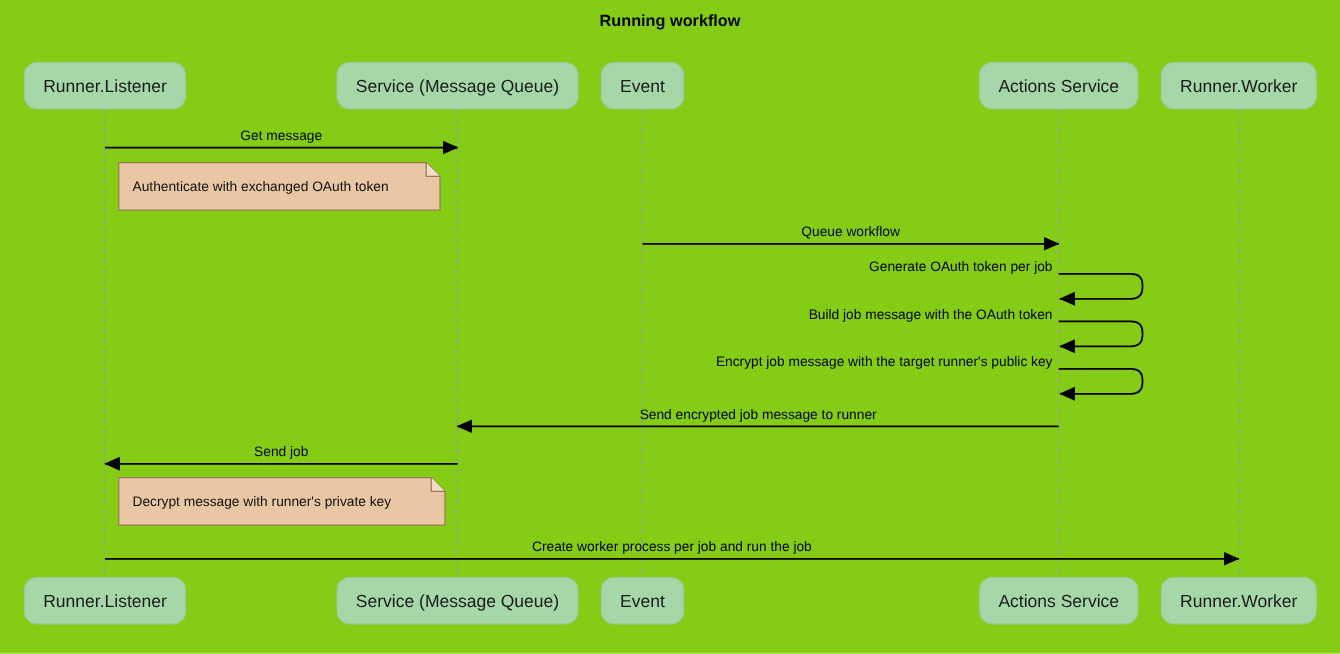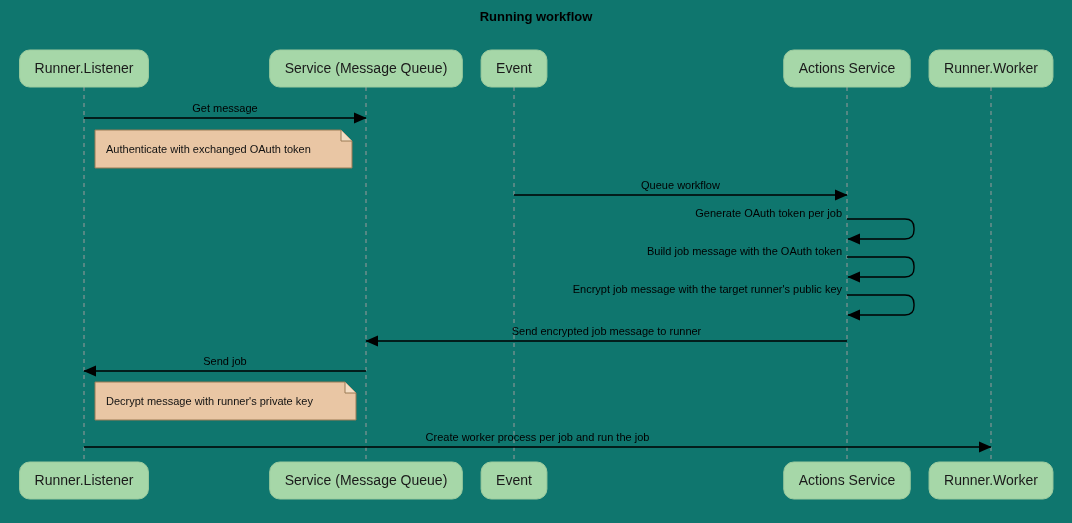--- a/index.html
+++ b/index.html
@@ -7,21 +7,21 @@
     padding: 0;
     background: #ffffff;
   }
   body {
     font-family: "Liberation Sans", sans-serif;
   }
   #diagram-root {
     position: relative;
     width: 1072px;
     height: 523px;
-    background: #0f766e;
+    background: #84cc16;
     overflow: hidden;
   }
   svg#seq-svg {
     position: absolute;
     left: 0;
     top: 0;
     width: 1072px;
     height: 523px;
     display: block;
   }

